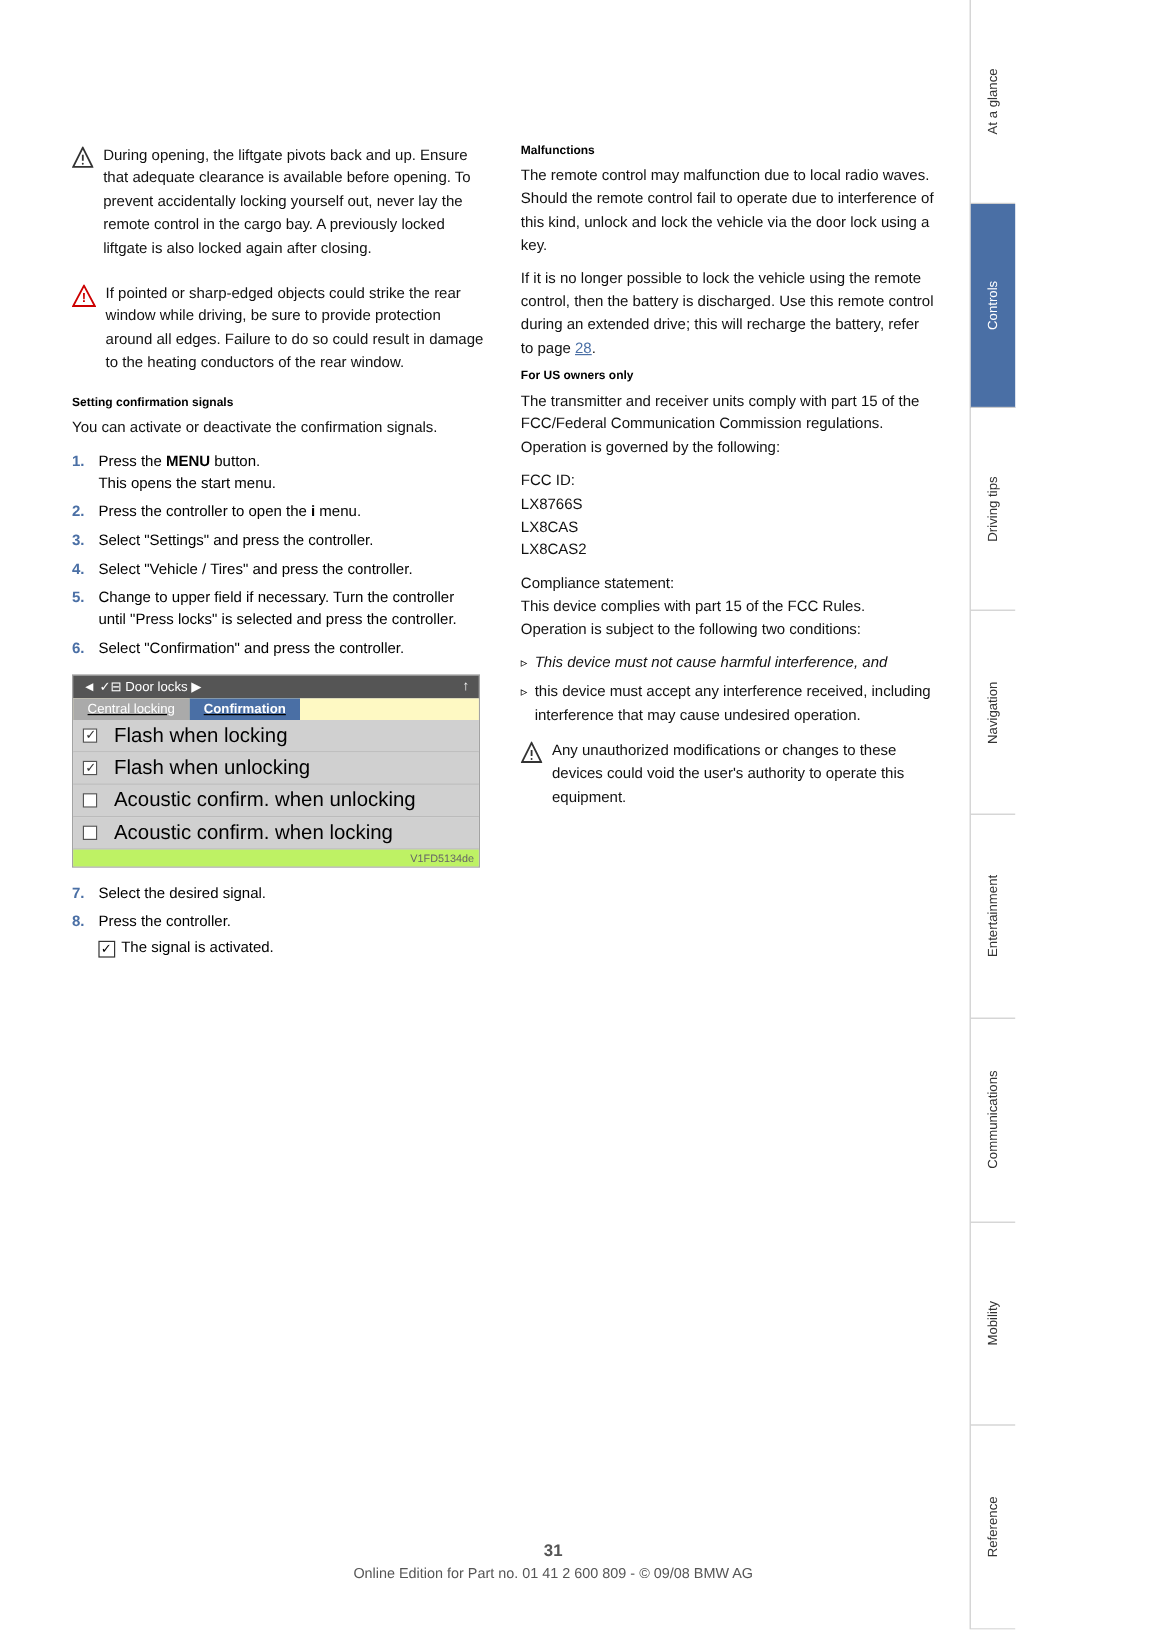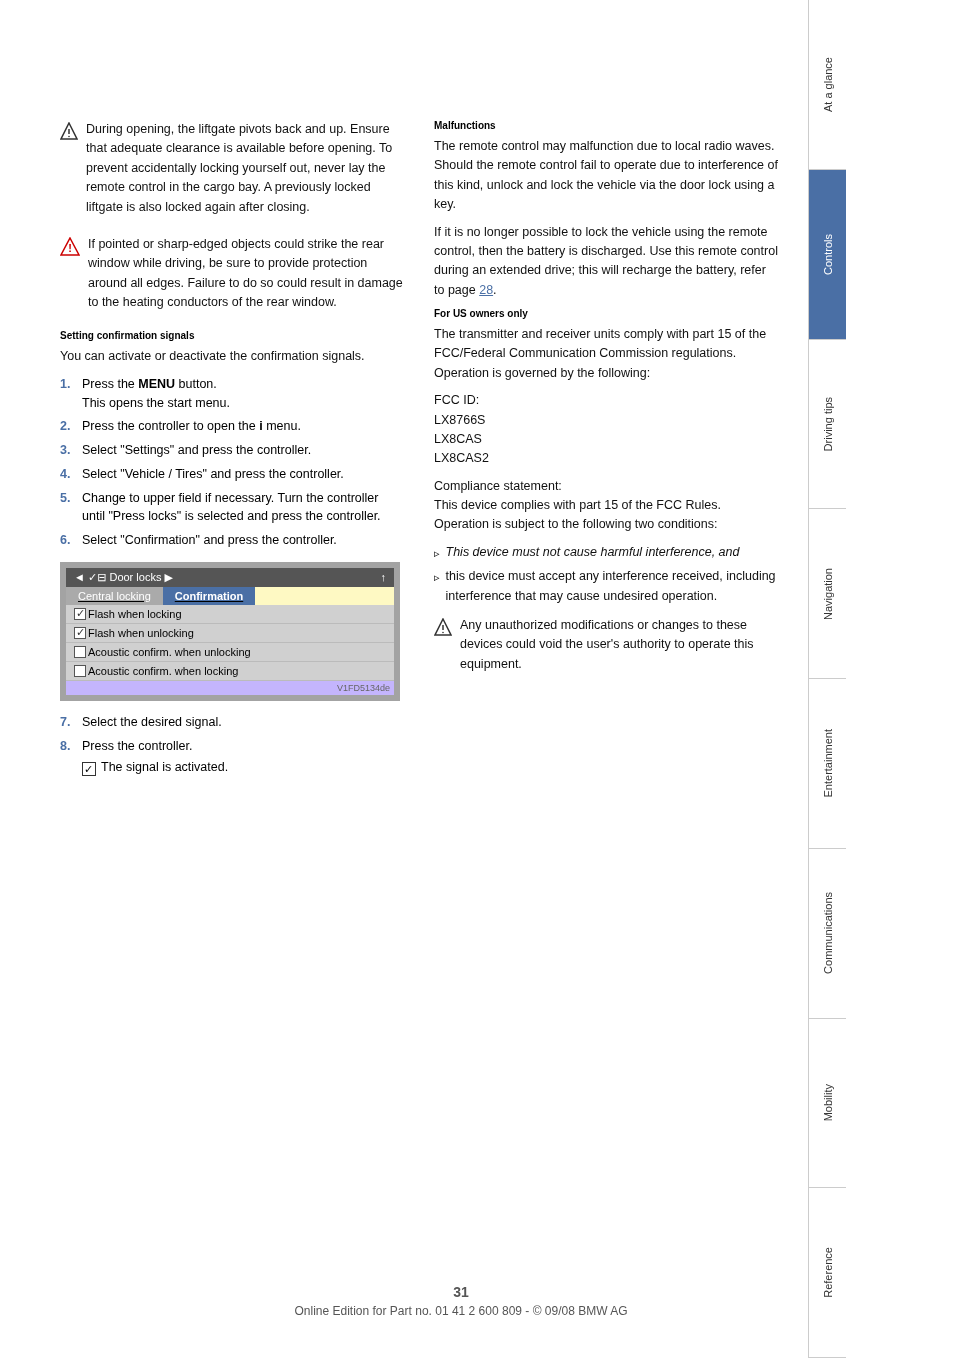--- a/index.html
+++ b/index.html
@@ -125,21 +125,21 @@
     }
 
     .list-num {
       color: #4a6fa5;
       font-weight: bold;
       min-width: 16px;
       flex-shrink: 0;
     }
 
     .menu-screenshot {
-      border: 6px solid #a3a3a3;
+      border: 1px solid #a3a3a3;
       margin: 12px 0;
       background: #e8e8e8;
       font-size: 11.5px;
       width: 340px;
     }
 
     .menu-top-bar {
       background: #555;
       color: #fff;
       display: flex;
@@ -164,25 +164,25 @@
 
     .menu-tab.active-tab {
       background: #4a6fa5;
       color: #fff;
       font-weight: bold;
     }
 
     .menu-row {
       display: flex;
       align-items: center;
-      gap: 2px;
+      gap: 14px;
       padding: 3px 8px;
       background: #d0d0d0;
       border-bottom: 1px solid #bbb;
-      font-size: 11px;
+      font-size: 17px;
     }
 
     .checkbox-checked {
       display: inline-block;
       width: 12px;
       height: 12px;
       border: 1px solid #555;
       background: #fff;
       position: relative;
     }
@@ -260,21 +260,21 @@
 
     .bold-text {
       font-weight: bold;
     }
 
     .menu-img-label {
       font-size: 9px;
       color: #666;
       text-align: right;
       padding: 2px 4px;
-      background: #c4b5fd;
+      background: #bef264;
     }
   </style>
 </head>
 <body>
 
 <div class="page-container">
 
   <div class="main-content">
 
     <div class="left-column">

